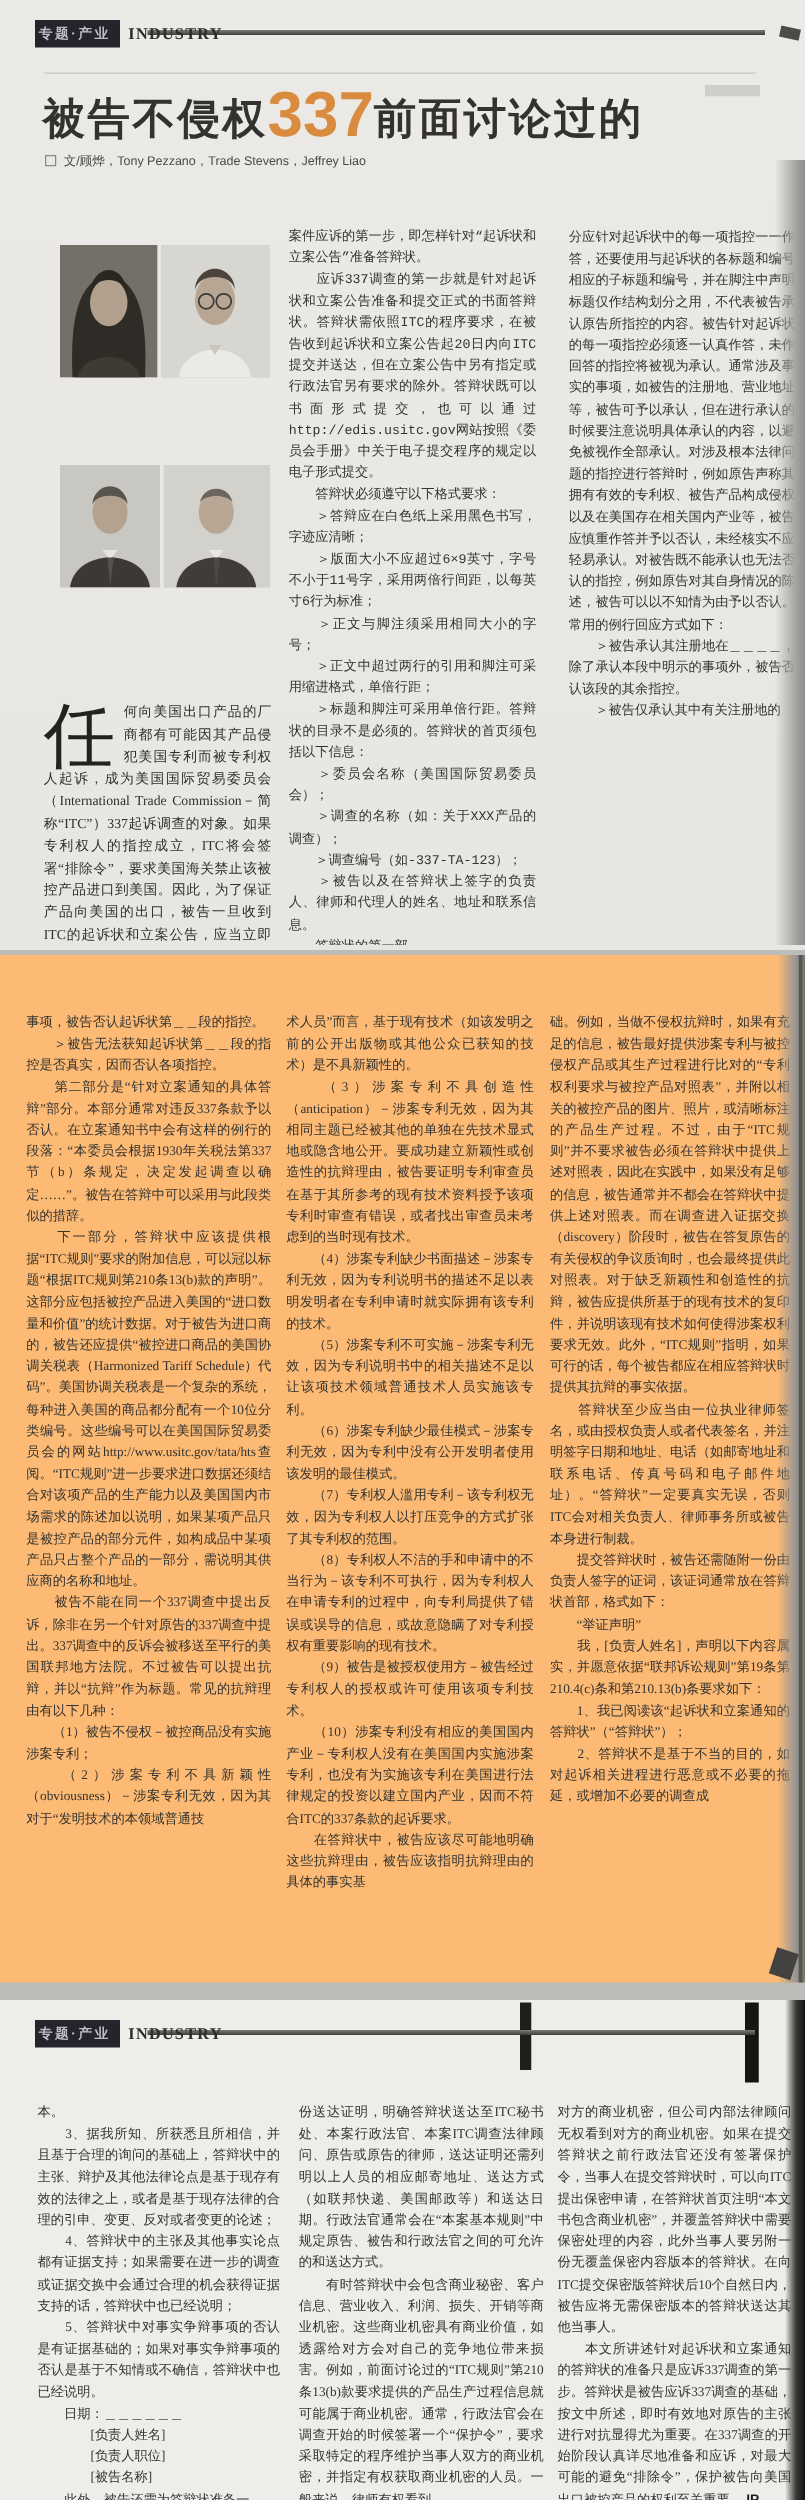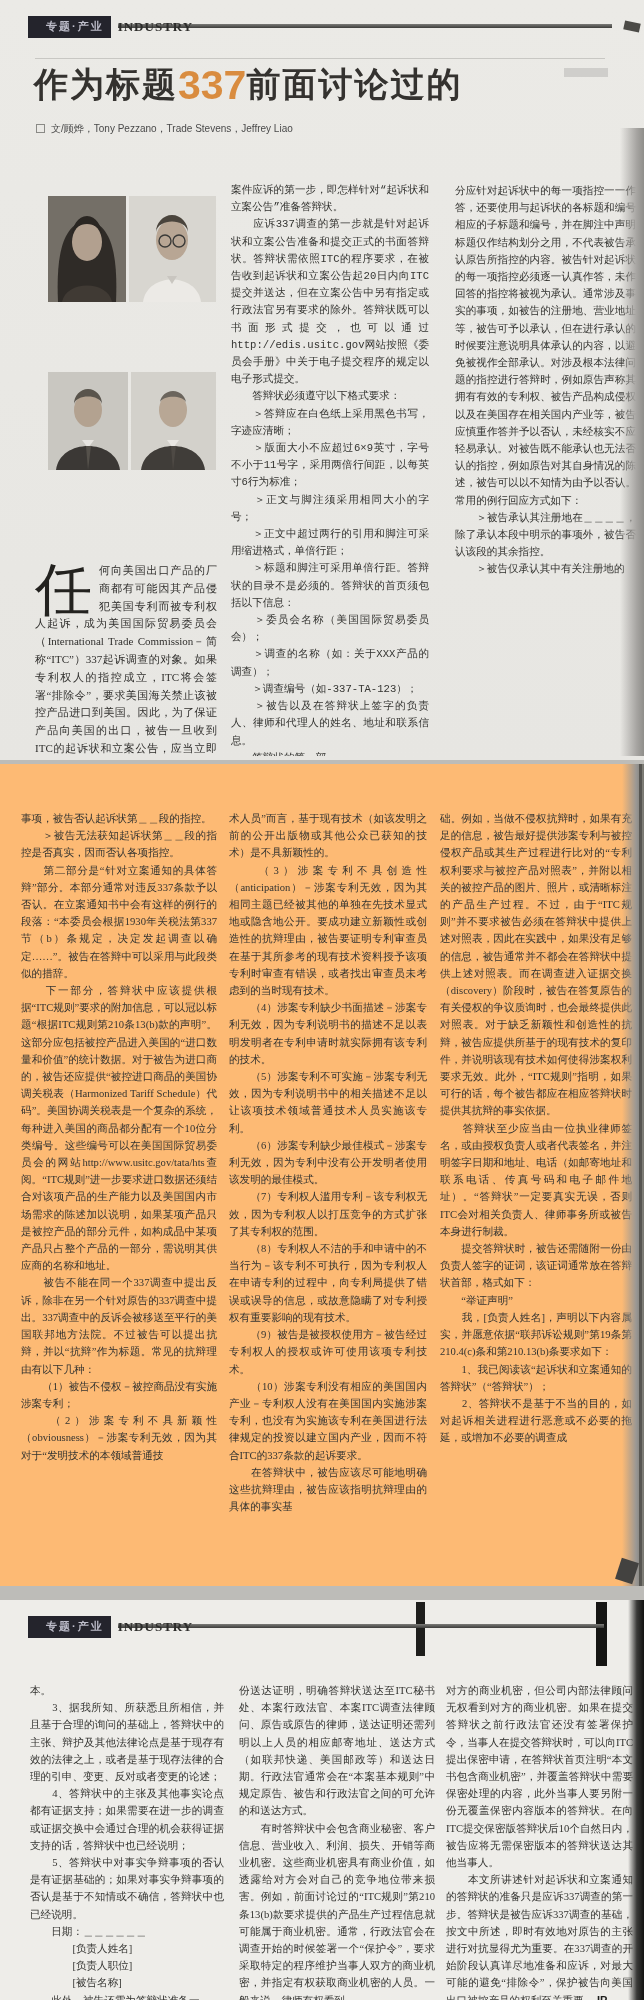--- a/index.html
+++ b/index.html
@@ -8,31 +8,31 @@
     background:#bdbcb8;
     font-family:"Liberation Serif","DejaVu Serif",serif;
   }
   .page{position:absolute;left:0;width:644px;}
   #page1{top:0;height:760px;background:linear-gradient(to bottom,#ebeae6,#e7e6e2);}
   #page2{top:764px;height:822px;background:#fdba74;}
   #page3{top:1600px;height:400px;background:#eeede9;}
 
   .banner{position:absolute;left:28px;top:16px;display:flex;align-items:center;z-index:3;}
   .badge{background:#24242c;color:#bdbdca;font:bold 11px "Liberation Sans",sans-serif;
-         letter-spacing:2px;padding:3px 7px 4px 18px;}
+         letter-spacing:2px;padding:3px 7px 4px 3px;}
   .industry{font:bold 13px "Liberation Serif",serif;color:#2d2d2b;letter-spacing:1px;margin-left:7px;text-align:right;}
   .banner-rule{position:absolute;left:118px;top:24px;width:494px;height:4px;
          background:linear-gradient(to bottom,#7b7b78,#3d3d3b);z-index:2;}
   .curl-top{position:absolute;right:4px;top:22px;width:16px;height:9px;background:#4c4b47;transform:rotate(12deg);}
 
   .title-rule{position:absolute;left:35px;top:58px;width:570px;height:1px;background:#c8c7c3;}
   .faint-mark{position:absolute;right:36px;top:68px;width:44px;height:9px;background:#cfcecb;}
   .title{position:absolute;left:34px;top:62px;font:bold 34px "Liberation Sans",sans-serif;
          color:#34322f;letter-spacing:2px;white-space:nowrap;}
-  .title .num{font-size:41px;color:#d98c3f;vertical-align:-3px;letter-spacing:0;}
+  .title .num{font-size:51px;color:#d98c3f;vertical-align:-3px;letter-spacing:0;}
 
   .byline{position:absolute;left:36px;top:122px;font:10px "Liberation Sans",sans-serif;color:#4a4a4a;}
   .byline .sq{display:inline-block;width:7px;height:7px;border:1px solid #8a8a86;margin-right:6px;vertical-align:-1px;}
 
   .photo-row{position:absolute;left:48px;display:flex;gap:3px;}
   .photo{display:block;background:#cfcdc7;}
   .caption{position:absolute;left:48px;width:182px;font:8.5px "Liberation Sans",sans-serif;
            color:#3e3e3c;line-height:12px;white-space:pre-line;}
 
   .col{position:absolute;font-size:10.6px;line-height:17.2px;text-align:justify;
@@ -69,21 +69,21 @@
 <div class="page" id="page1">
   <div class="banner-rule"></div>
   <div class="banner">
     <span class="badge">专题·产业</span>
     <span class="industry">INDUSTRY</span>
   </div>
   <div class="curl-top"></div>
 
   <div class="title-rule"></div>
   <div class="faint-mark"></div>
-  <div class="title"><span>作为标题</span><span class="num">337</span><span>前面讨论过的</span></div>
+  <div class="title"><span>被告不侵权</span><span class="num">337</span><span>前面讨论过的</span></div>
 
   <div class="byline"><span class="sq"></span><span>文/顾烨，Tony Pezzano，Trade Stevens，Jeffrey Liao</span></div>
 
   <div class="photo-row" style="top:196px;">
     <svg class="photo" width="78" height="106" viewBox="0 0 78 106">
       <rect width="78" height="106" fill="#746f67"></rect>
       <path d="M10 106 C8 60 14 28 39 24 C64 28 70 60 68 106 Z" fill="#2f2b27"></path>
       <ellipse cx="39" cy="46" rx="15" ry="19" fill="#b2a08f"></ellipse>
       <path d="M24 40 C26 24 52 24 54 40 C54 30 48 20 39 20 C30 20 24 30 24 40 Z" fill="#2a2622"></path>
       <path d="M14 106 C18 84 60 84 64 106 Z" fill="#403a34"></path>

